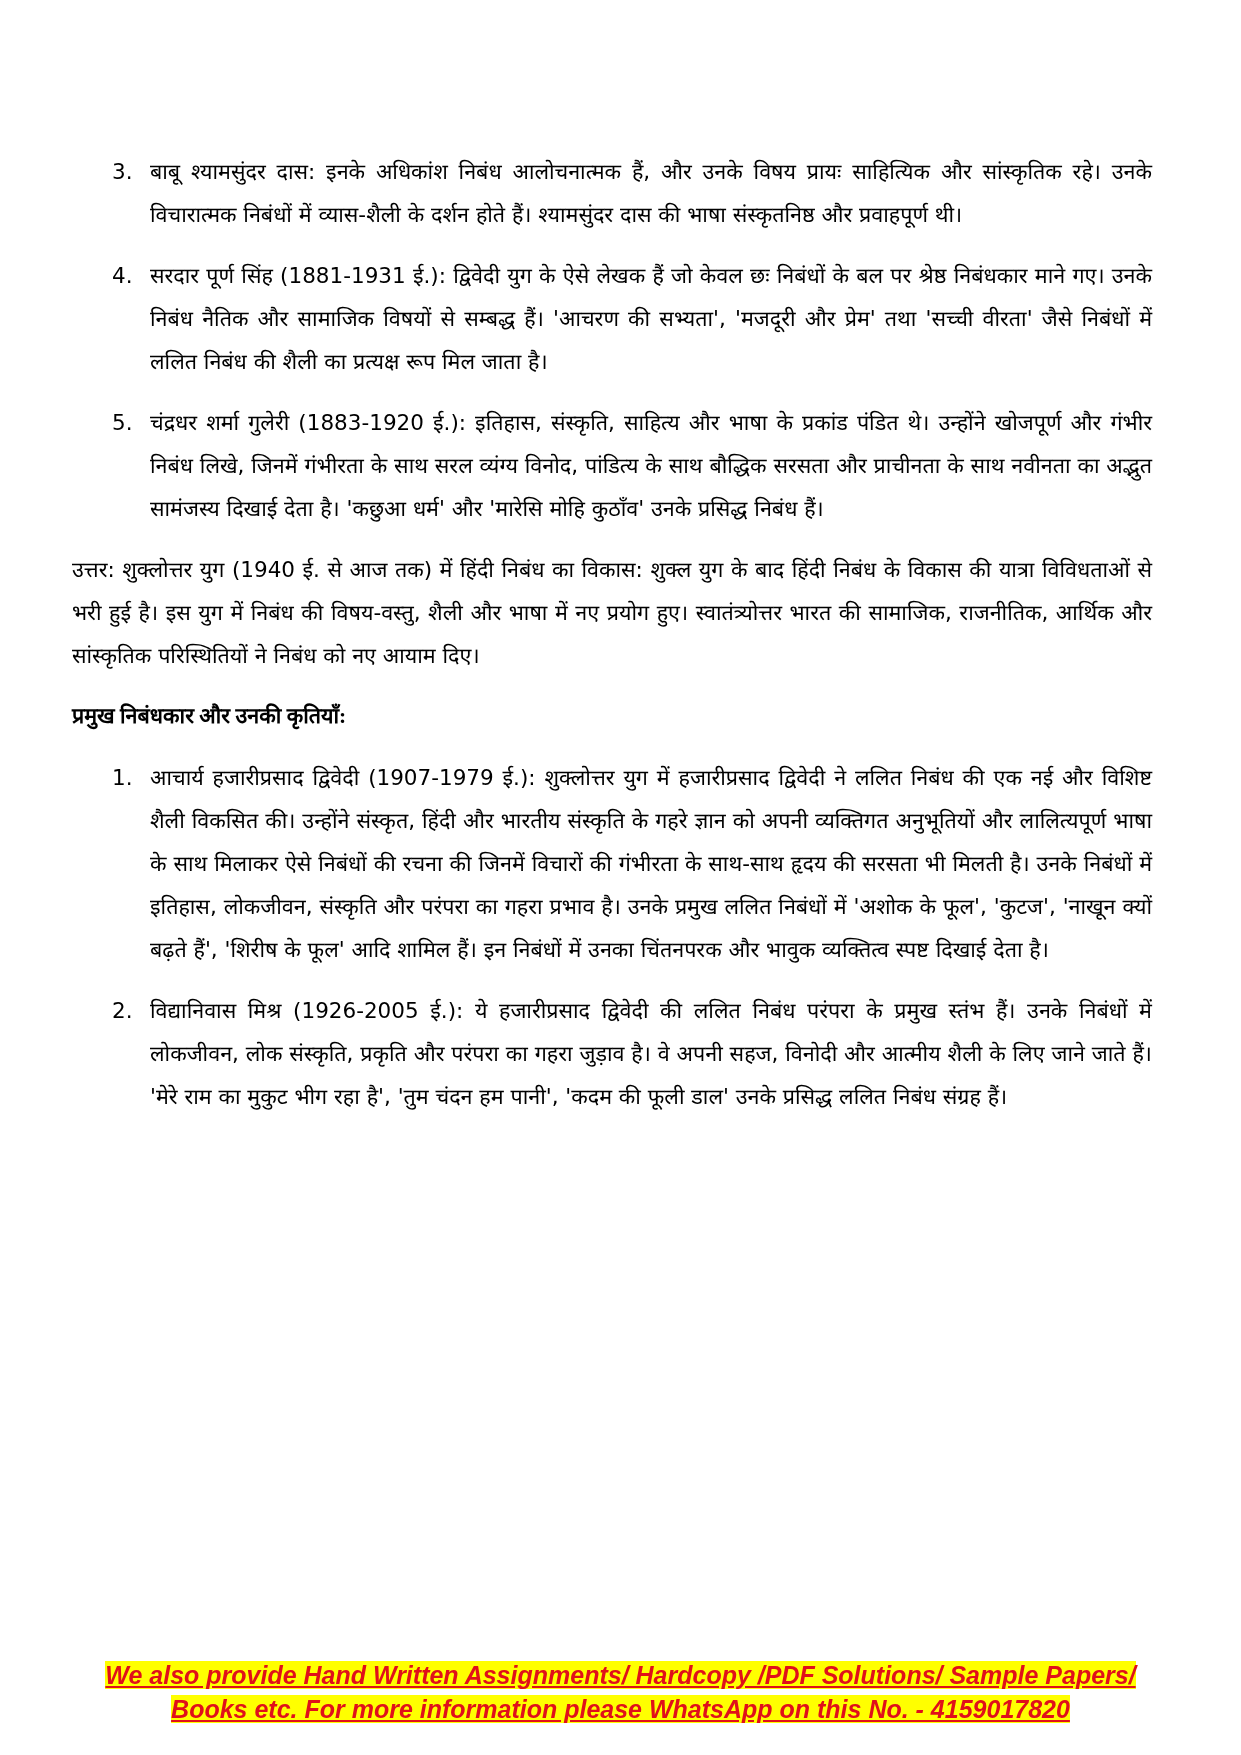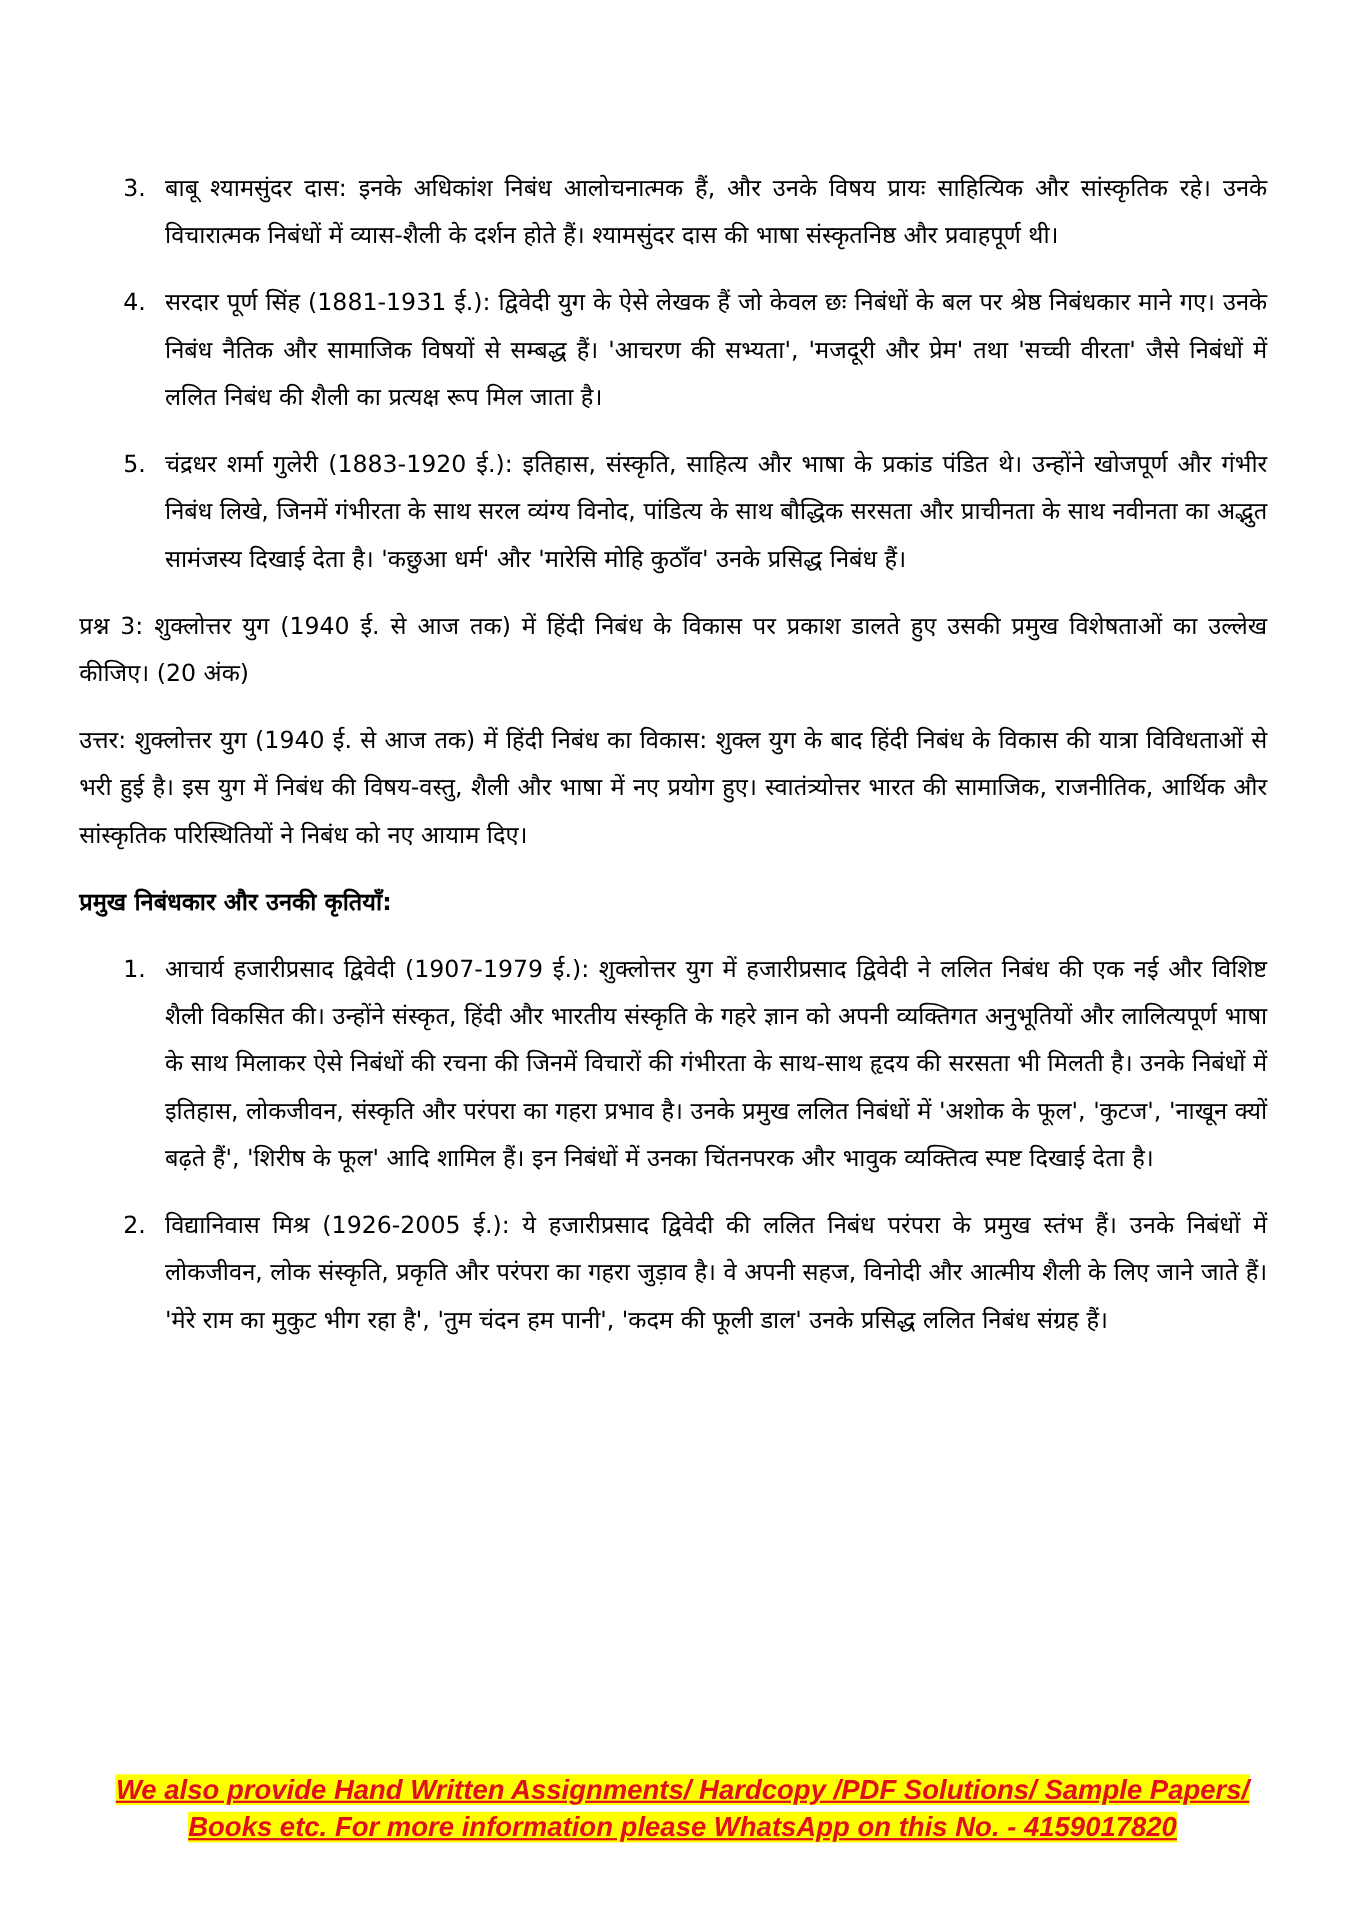--- a/index.html
+++ b/index.html
@@ -36,26 +36,27 @@
       top: 0;
     }
     b, .bold { font-weight: normal; }
     .para {
       text-align: justify;
       margin-bottom: 18px;
     }
     .section-heading {
       font-weight: bold;
       margin-bottom: 18px;
+      font-family: Liberation Serif, serif;
     }
     .footer {
       position: absolute;
       left: 0;
       width: 1241px;
-      top: 1610px;
+      top: 1658px;
       text-align: center;
       font-family: "Liberation Sans", sans-serif;
       font-style: italic;
       font-weight: bold;
       font-size: 25px;
       line-height: 34px;
       color: #e0101a;
     }
     .footer span {
       background: #ffff00;
@@ -68,23 +69,20 @@
 
 <div class="page">
   <div class="content">
 
     <div id="continued-list">
         <div class="list-item"><span class="list-num">3.</span><b>बाबू श्यामसुंदर दास:</b><b></b><span> इनके अधिकांश निबंध आलोचनात्मक हैं, और उनके विषय प्रायः साहित्यिक और सांस्कृतिक रहे। उनके विचारात्मक निबंधों में व्यास-शैली के दर्शन होते हैं। श्यामसुंदर दास की भाषा संस्कृतनिष्ठ और प्रवाहपूर्ण थी।</span></div>
         <div class="list-item"><span class="list-num">4.</span><b>सरदार पूर्ण सिंह</b><b> (1881-1931 ई.)</b><span>: द्विवेदी युग के ऐसे लेखक हैं जो केवल छः निबंधों के बल पर श्रेष्ठ निबंधकार माने गए। उनके निबंध नैतिक और सामाजिक विषयों से सम्बद्ध हैं। </span><b>'आचरण की सभ्यता'</b><span>, </span><b>'मजदूरी और प्रेम'</b><span> तथा </span><b>'सच्ची वीरता'</b><span> जैसे निबंधों में ललित निबंध की शैली का प्रत्यक्ष रूप मिल जाता है।</span></div>
         <div class="list-item"><span class="list-num">5.</span><b>चंद्रधर शर्मा गुलेरी</b><b> (1883-1920 ई.)</b><span>: इतिहास, संस्कृति, साहित्य और भाषा के प्रकांड पंडित थे। उन्होंने खोजपूर्ण और गंभीर निबंध लिखे, जिनमें गंभीरता के साथ सरल व्यंग्य विनोद, पांडित्य के साथ बौद्धिक सरसता और प्राचीनता के साथ नवीनता का अद्भुत सामंजस्य दिखाई देता है। </span><b>'कछुआ धर्म'</b><span> और </span><b>'मारेसि मोहि कुठाँव'</b><span> उनके प्रसिद्ध निबंध हैं।</span></div>
       </div>
 
-    <div class="para">
-      <b>प्रश्न 3:</b><b> शुक्लोत्तर युग (1940 ई. से आज तक) में हिंदी निबंध के विकास पर प्रकाश डालते हुए उसकी प्रमुख विशेषताओं का उल्लेख कीजिए।</b><span> (20 अंक)</span>
-    </div>
 
     <div class="para">
       <b>उत्तर:</b><b> शुक्लोत्तर युग (1940 ई. से आज तक) में हिंदी निबंध का विकास:</b><span> शुक्ल युग के बाद हिंदी निबंध के विकास की यात्रा विविधताओं से भरी हुई है। इस युग में निबंध की विषय-वस्तु, शैली और भाषा में नए प्रयोग हुए। स्वातंत्र्योत्तर भारत की सामाजिक, राजनीतिक, आर्थिक और सांस्कृतिक परिस्थितियों ने निबंध को नए आयाम दिए।</span>
     </div>
 
     <div class="section-heading">प्रमुख निबंधकार और उनकी कृतियाँ:</div>
 
     <div id="essayists-list">
         <div class="list-item"><span class="list-num">1.</span><b>आचार्य हजारीप्रसाद द्विवेदी</b><b> (1907-1979 ई.)</b><span>: शुक्लोत्तर युग में हजारीप्रसाद द्विवेदी ने ललित निबंध की एक नई और विशिष्ट शैली विकसित की। उन्होंने संस्कृत, हिंदी और भारतीय संस्कृति के गहरे ज्ञान को अपनी व्यक्तिगत अनुभूतियों और लालित्यपूर्ण भाषा के साथ मिलाकर ऐसे निबंधों की रचना की जिनमें विचारों की गंभीरता के साथ-साथ हृदय की सरसता भी मिलती है। उनके निबंधों में इतिहास, लोकजीवन, संस्कृति और परंपरा का गहरा प्रभाव है। उनके प्रमुख ललित निबंधों में </span><b>'अशोक के फूल'</b><span>, </span><b>'कुटज'</b><span>, </span><b>'नाखून क्यों बढ़ते हैं'</b><span>, </span><b>'शिरीष के फूल'</b><span> आदि शामिल हैं। इन निबंधों में उनका चिंतनपरक और भावुक व्यक्तित्व स्पष्ट दिखाई देता है।</span></div>
         <div class="list-item"><span class="list-num">2.</span><b>विद्यानिवास मिश्र</b><b> (1926-2005 ई.)</b><span>: ये हजारीप्रसाद द्विवेदी की ललित निबंध परंपरा के प्रमुख स्तंभ हैं। उनके निबंधों में लोकजीवन, लोक संस्कृति, प्रकृति और परंपरा का गहरा जुड़ाव है। वे अपनी सहज, विनोदी और आत्मीय शैली के लिए जाने जाते हैं। </span><b>'मेरे राम का मुकुट भीग रहा है'</b><span>, </span><b>'तुम चंदन हम पानी'</b><span>, </span><b>'कदम की फूली डाल'</b><span> उनके प्रसिद्ध ललित निबंध संग्रह हैं।</span></div>

